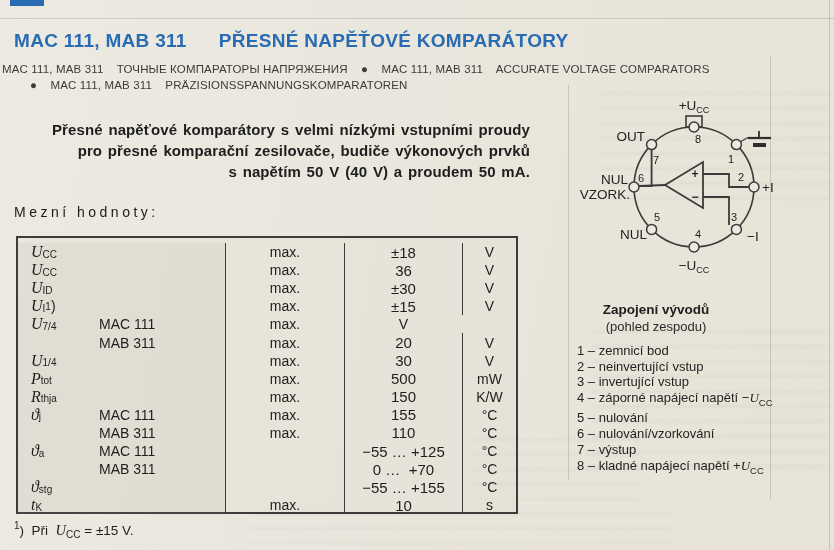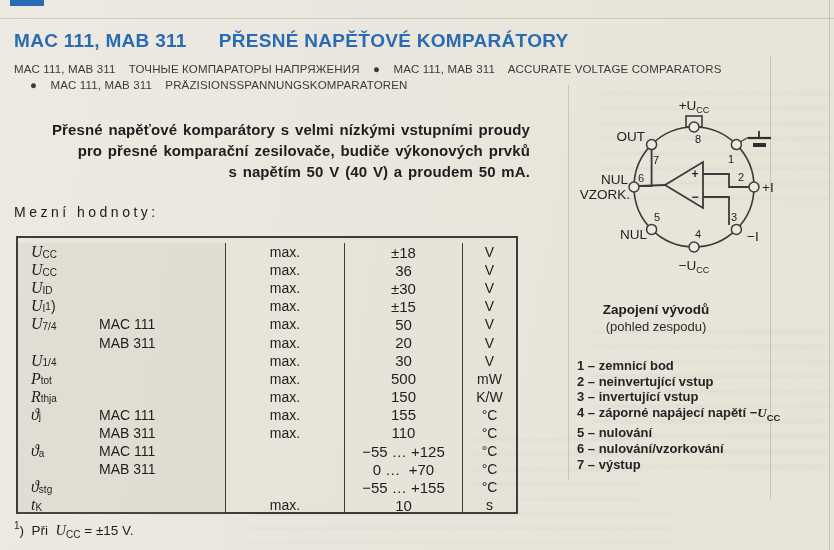--- a/index.html
+++ b/index.html
@@ -67,21 +67,21 @@
   <div class="abs topline" style="left:0;top:18px;width:834px;"></div>
   <div class="abs vline" style="left:568px;top:85px;height:395px;"></div>
   <div class="abs vline" style="left:770px;top:55px;height:445px;"></div>
   <div class="abs vline" style="left:829px;top:0;height:550px;"></div>
   <div class="abs smudge" style="left:600px;top:92px;width:228px;height:120px;"></div>
   <div class="abs smudge" style="left:592px;top:330px;width:235px;height:145px;"></div>
   <div class="abs smudge" style="left:250px;top:512px;width:420px;height:32px;"></div>
   <div class="abs smudge" style="left:470px;top:438px;width:170px;height:62px;"></div>
 
   <div class="abs title" style="left:14px;top:30px;"><span class="t-left">MAC 111, MAB 311</span><span class="t-right">PŘESNÉ NAPĚŤOVÉ KOMPARÁTORY</span></div>
-  <div class="abs subtitle" style="left:14px;top:63px;">MAC 111, MAB 311    ТОЧНЫЕ КОМПАРАТОРЫ НАПРЯЖЕНИЯ    ●    MAC 111, MAB 311    ACCURATE VOLTAGE COMPARATORS</div>
+  <div class="abs subtitle" style="left:2px;top:63px;">MAC 111, MAB 311    ТОЧНЫЕ КОМПАРАТОРЫ НАПРЯЖЕНИЯ    ●    MAC 111, MAB 311    ACCURATE VOLTAGE COMPARATORS</div>
   <div class="abs subtitle" style="left:30px;top:79px;">●    MAC 111, MAB 311    PRÄZISIONSSPANNUNGSKOMPARATOREN</div>
 
   <div class="abs desc" style="left:14px;top:119px;">Přesné napěťové komparátory s velmi nízkými vstupními proudy
 pro přesné komparační zesilovače, budiče výkonových prvků
 s napětím 50 V (40 V) a proudem 50 mA.</div>
 
   <div class="abs limits-heading" style="left:14px;top:204px;">Mezní hodnoty:</div>
 
   <div class="abs limits-table" id="limitsTable" style="left:16px;top:236px;">
       <div class="trow">
@@ -121,21 +121,20 @@
         <div class="cell c-val">±15</div>
         <div class="cell c-unit">V</div>
       </div>
       <div class="trow">
         <div class="cell c-sym">
           <i>U</i>
           <sub>7/4</sub>
         </div>
         <div class="cell c-type">MAC 111</div>
         <div class="cell c-max">max.</div>
-        <div class="cell c-val">50</div>
         <div class="cell c-unit">V</div>
       </div>
       <div class="trow">
         <div class="cell c-sym"></div>
         <div class="cell c-type">MAB 311</div>
         <div class="cell c-max">max.</div>
         <div class="cell c-val">20</div>
         <div class="cell c-unit">V</div>
       </div>
       <div class="trow">
@@ -275,23 +274,24 @@
       <text class="lbl" x="89" y="155" text-anchor="end">NUL</text>
       <text class="lbl" x="70" y="100" text-anchor="end">NUL</text>
       <text class="lbl" x="72" y="115" text-anchor="end">VZORK.</text>
       <text class="pm" x="137" y="94" text-anchor="middle">+</text>
       <text class="pm" x="137" y="117" text-anchor="middle">−</text>
     </g>
   </svg>
 
   <div class="abs pin-subheader" style="left:566px;top:319px;">(pohled zespodu)</div>
   <div class="abs pin-header" style="left:566px;top:302px;">Zapojení vývodů</div>
-  <div class="abs pin-list" id="pinList" style="left:577px;top:358px;font-weight:bold;">
+  <div class="abs pin-list" id="pinList" style="left:577px;top:343px;">
       <div class="pin-item">1 – zemnicí bod</div>
       <div class="pin-item">2 – neinvertující vstup</div>
       <div class="pin-item">3 – invertující vstup</div>
       <div class="pin-item">4 – záporné napájecí napětí −<i>U</i><sub>CC</sub></div>
       <div class="pin-item">5 – nulování</div>
       <div class="pin-item">6 – nulování/vzorkování</div>
       <div class="pin-item">7 – výstup</div>
+      <div class="pin-item">8 – kladné napájecí napětí +<i>U</i><sub>CC</sub></div>
     </div>
 
 </div>
 
 </body></html>

